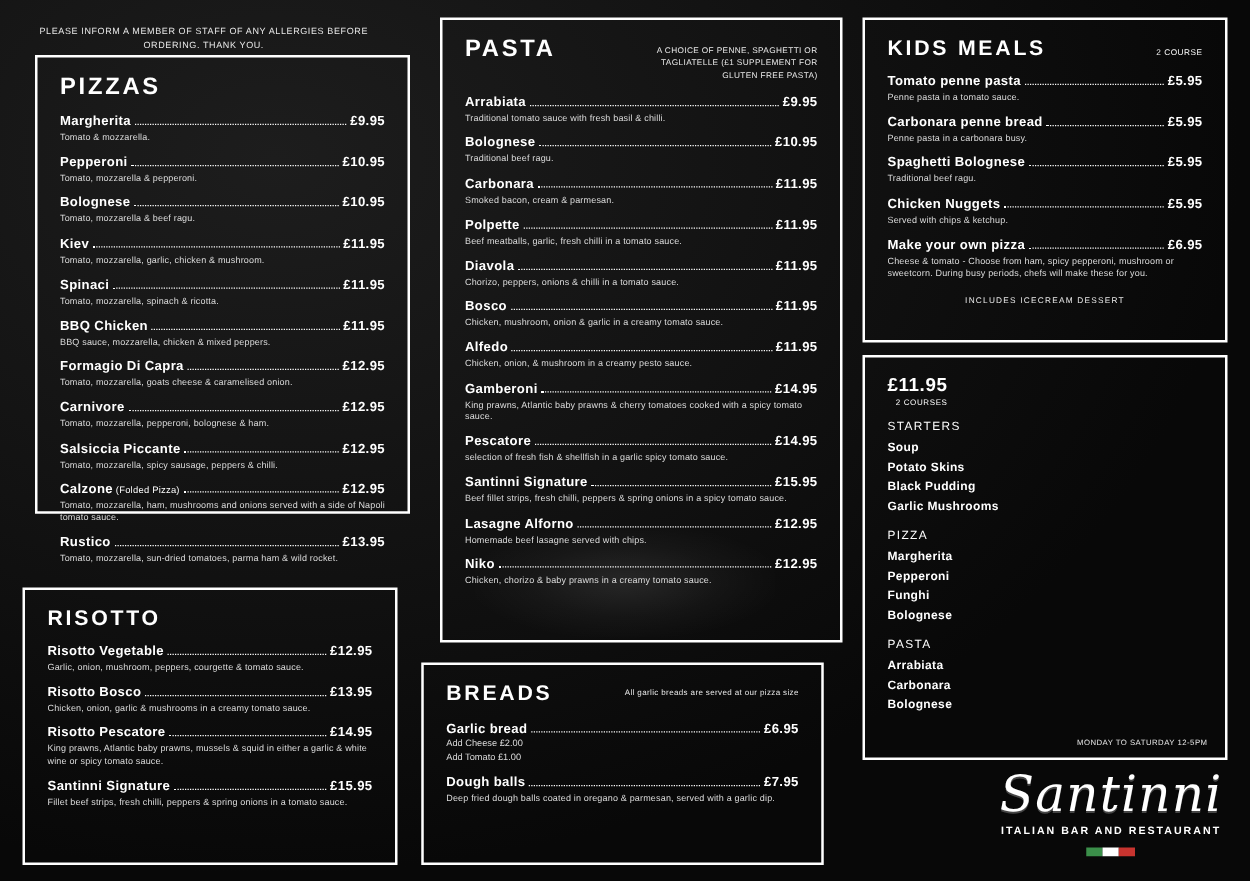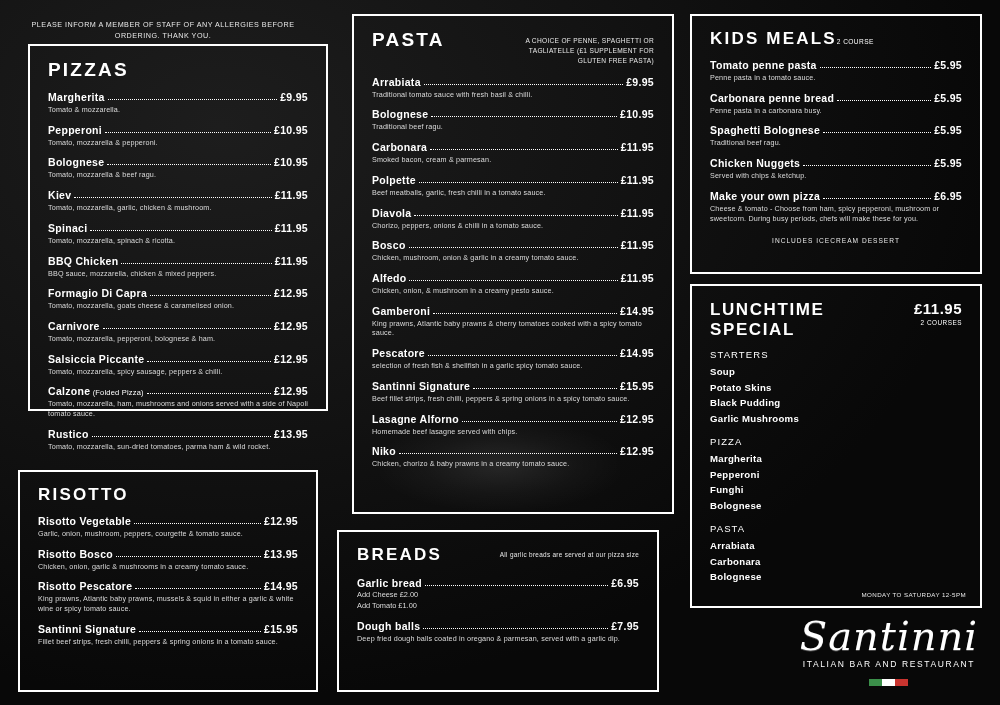--- a/index.html
+++ b/index.html
@@ -118,21 +118,21 @@
   
   #breads-panel { left: 337px; top: 530px; width: 322px; height: 162px; }
   #breads-panel .panel-title { font-size: 17px; }
   .breads-head { display: flex; align-items: center; justify-content: space-between; margin-bottom: 14px; }
   .breads-note { font-size: 6.4px; letter-spacing: 0.3px; color: #e9e9e9; }
   .addon { font-size: 7.4px; line-height: 1.5; color: #dcdcdc; }
 
   
   #kids-panel { left: 690px; top: 14px; width: 292px; height: 260px; }
   #kids-panel .panel-title { font-size: 17px; }
-  .kids-head { display: flex; align-items: baseline; margin-bottom: 12px; }
+  .kids-head { display: flex; align-items: baseline; justify-content: space-between; margin-bottom: 12px; }
   .kids-course { font-size: 6.6px; letter-spacing: 0.4px; }
   .kids-footer {
     text-align: center; font-size: 6.6px; letter-spacing: 1px;
     margin-top: 14px; color: #e9e9e9;
   }
 
   
   #lunch-panel { left: 690px; top: 284px; width: 292px; height: 324px; }
   .lunch-head { display: flex; justify-content: space-between; align-items: flex-start; }
   .lunch-title { font-size: 17px; font-weight: bold; letter-spacing: 1.6px; line-height: 1.15; }
@@ -153,21 +153,21 @@
   }
   .logo-word {
     font-family: "DejaVu Serif", serif;
     font-style: italic;
     font-size: 40px;
     letter-spacing: 1px;
     line-height: 1;
     text-shadow: 0 1px 0 rgba(255,255,255,0.25);
   }
   .logo-sub {
-    font-size: 8.5px; font-weight: normal; letter-spacing: 1.6px; margin-top: 3px;
+    font-size: 8.5px; font-weight: bold; letter-spacing: 1.6px; margin-top: 3px;
   }
   .flag { display: inline-block; margin-top: 4px; }
   .flag span { display: inline-block; width: 13px; height: 7px; vertical-align: middle; }
 </style>
 </head>
 <body>
 
 <div class="board">
   <div class="sheen"></div>
 
@@ -483,22 +483,20 @@
             <span class="item-price">£6.95</span>
           </div>
           <div class="item-desc">Cheese &amp; tomato - Choose from ham, spicy pepperoni, mushroom or sweetcorn. During busy periods, chefs will make these for you.</div>
         </div>
       </div>
     <div class="kids-footer">INCLUDES ICECREAM DESSERT</div>
   </section>
 
   <section class="panel" id="lunch-panel">
     <div class="lunch-head">
-      <div class="lunch-title">LUNCHTIME
-SPECIAL</div>
       <div>
         <div class="lunch-price">£11.95</div>
         <div class="lunch-courses">2 COURSES</div>
       </div>
     </div>
     <div id="lunch-groups">
         <div class="lunch-group">
           <div class="lunch-group-title">STARTERS</div>
           <div class="lunch-item">Soup</div>
           <div class="lunch-item">Potato Skins</div>

